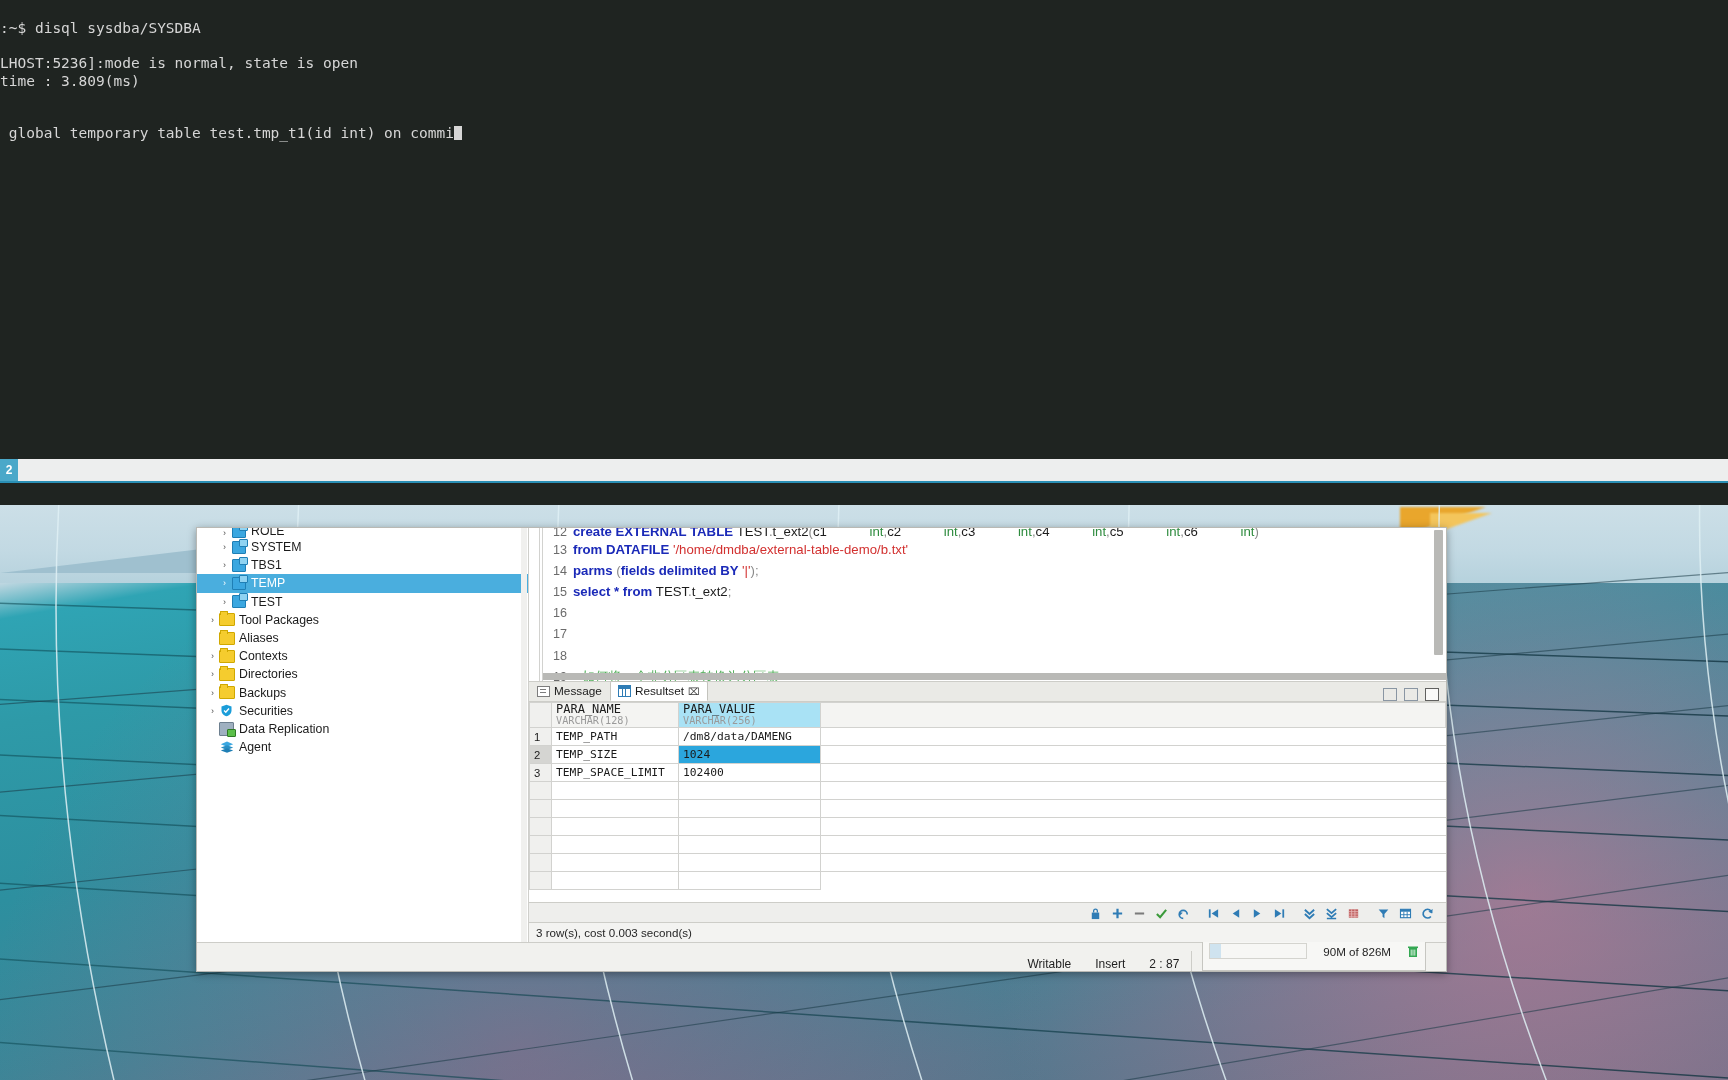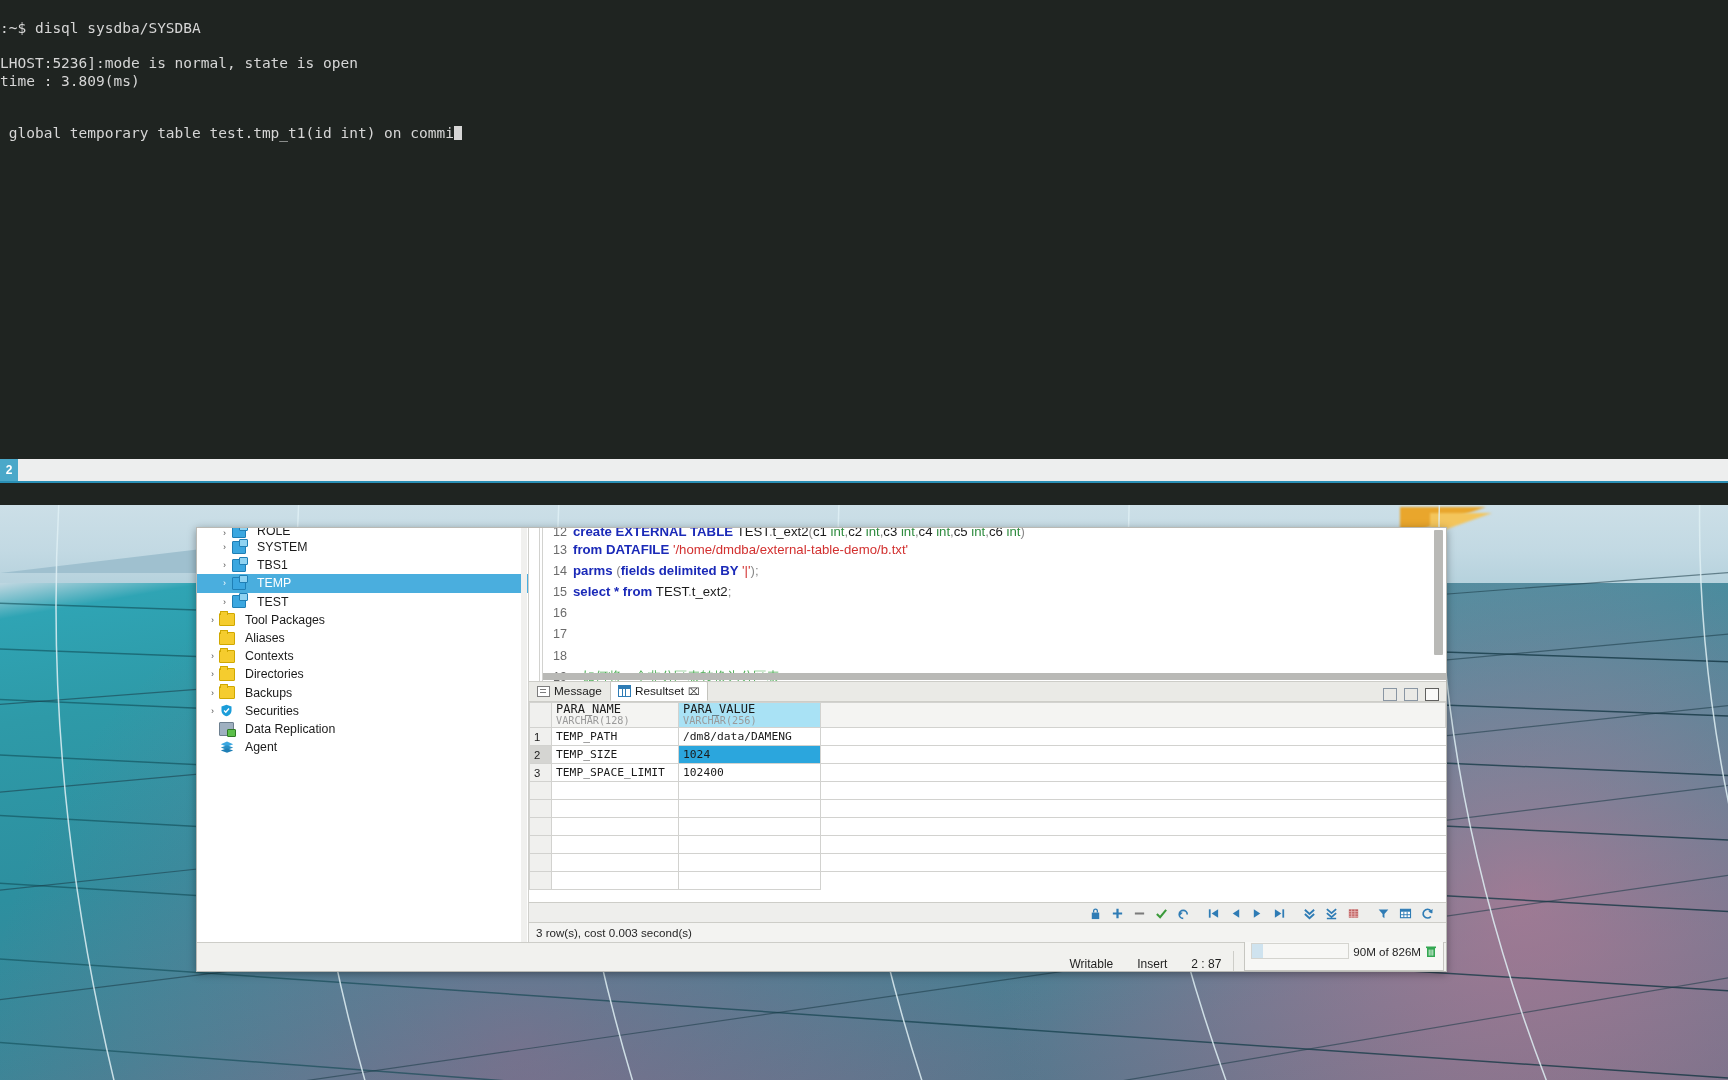--- a/index.html
+++ b/index.html
@@ -102,21 +102,21 @@
     height:18.2px;display:flex;align-items:center;
     font-size:12.3px;color:#1b1b1b;white-space:nowrap;
     font-family:"Liberation Sans",sans-serif;
   }
   .trow.sel{background:#4aaede;color:#ffffff;}
   .trow .arrow{
     width:11px;text-align:center;font-size:9px;color:#4c4c4c;flex:0 0 11px;
   }
   .trow.sel .arrow{color:#ffffff;}
   .trow .ico{width:17px;flex:0 0 17px;display:flex;align-items:center;justify-content:center;}
-  .lbl{padding-left:10px;}
+  .lbl{padding-left:4px;}
   
   .ic-db{
     width:12px;height:11px;background:#3ba7e0;border:1px solid #1f7fb5;
     position:relative;border-radius:1px;
   }
   .ic-db:after{
     content:"";position:absolute;right:-3px;top:-3px;width:7px;height:6px;
     background:#8fd3f2;border:1px solid #1f7fb5;border-radius:1px;
   }
   .ic-folder{
@@ -150,21 +150,21 @@
     height:21.2px;display:flex;align-items:center;white-space:pre;
     font-size:13.2px;padding-left:18px;
   }
   .cline .ln{
     width:20px;flex:0 0 20px;text-align:right;color:#6b6b6b;
     font-size:12.6px;padding-right:6px;
   }
   .kw{color:#1b2ab8;font-weight:bold;}
   .plain{color:#1c1c1c;}
   .str{color:#d2302f;}
-  .typ{color:#2e8b3e;}
+  .typ{color:#2e8b3e;margin-left:39px;}
   .punct{color:#8a8a8a;}
   .cmt{color:#4fae57;}
   .cline.clipped{
     height:11px;align-items:flex-end;overflow:hidden;
   }
   #ed-vscroll{
     position:absolute;right:3px;top:2px;width:9px;height:125px;
   }
   #ed-vscroll .thumb{width:9px;height:125px;background:#b9b9b6;border-radius:1px;}
   #ed-hscroll{
@@ -245,22 +245,22 @@
 
   
   #ide-status{
     height:28px;background:#f1f1ee;border-top:1px solid #cdcdc8;
     display:flex;align-items:flex-end;font-size:12px;color:#1f1f1f;
     flex:0 0 28px;
   }
   #ide-status .sp{flex:1;}
   .stcell{padding:0 12px;}
   .memwrap{
-    display:flex;align-items:center;gap:4px;height:22px;
-    border:1px solid #c6c6c1;background:#f7f7f5;margin-right:2px;padding:8px 6px;
+    display:flex;align-items:center;gap:16px;height:22px;
+    border:1px solid #c6c6c1;background:#f7f7f5;margin-right:20px;padding:8px 6px;
   }
   .membar{
     width:96px;height:14px;background:#f7f7f5;border:1px solid #d4d4cf;position:relative;
   }
   .membar .fill{position:absolute;left:0;top:0;height:100%;width:11%;background:#cfe3ef;}
   .memtext{font-size:11.6px;color:#1f1f1f;}
   .trashico{width:12px;height:13px;}
   .stdiv{width:1px;height:20px;background:#cdcdc8;}
 </style>
 </head>

